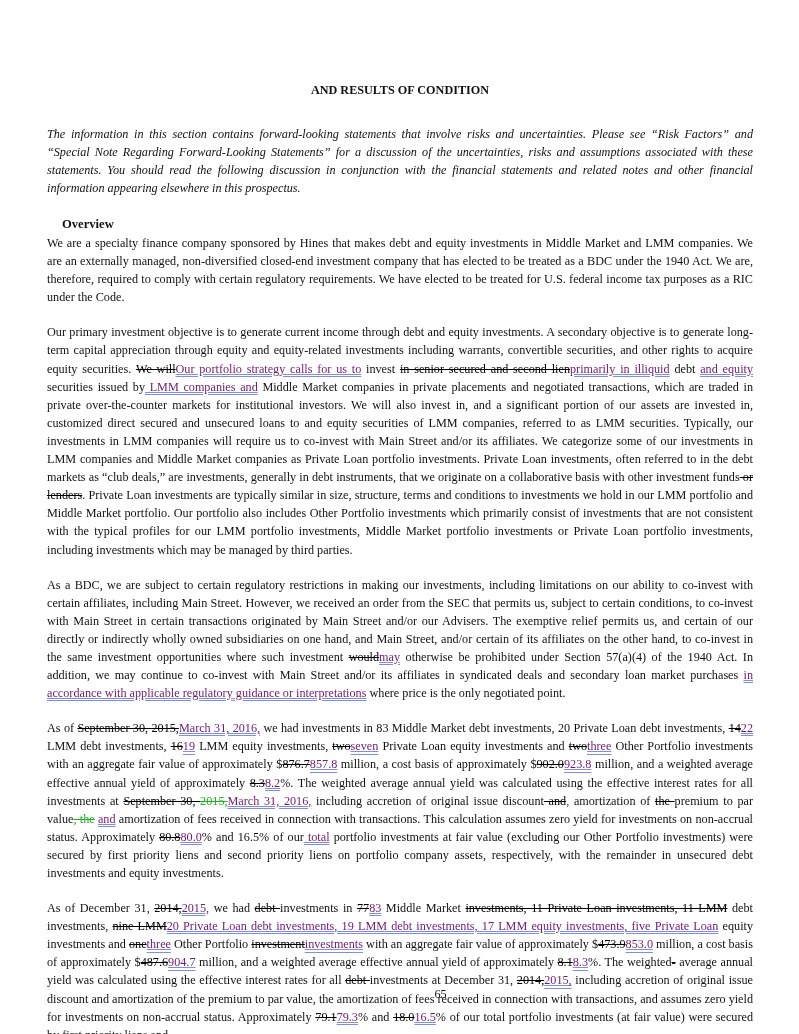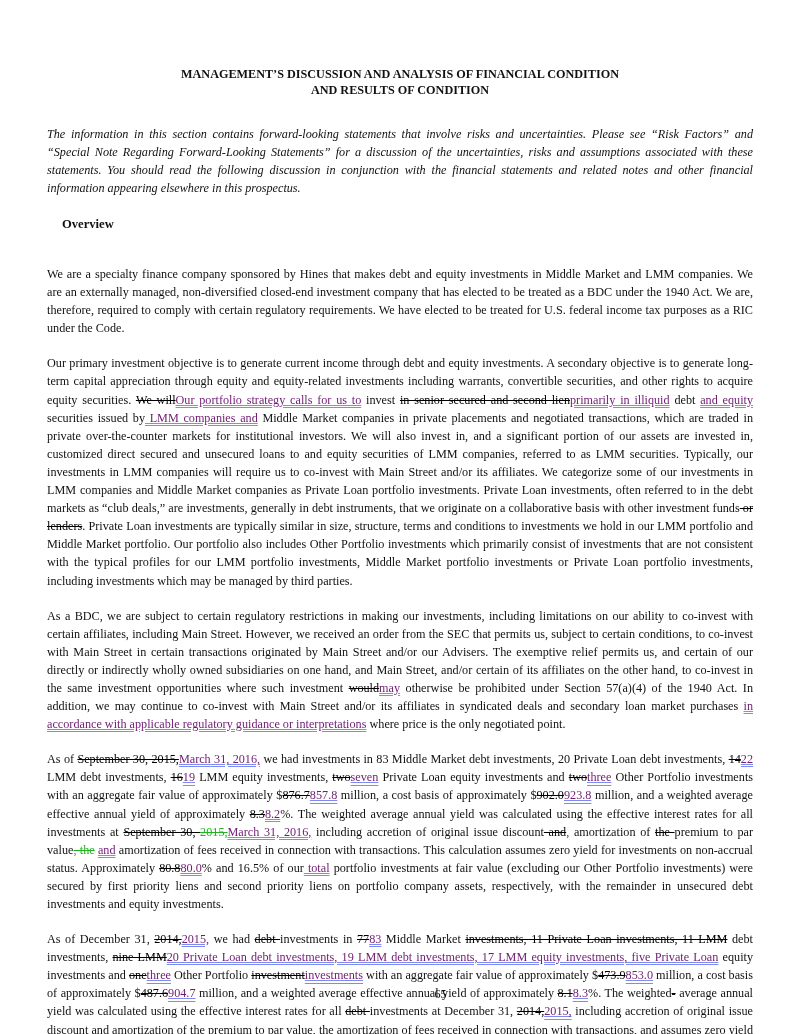--- a/index.html
+++ b/index.html
@@ -3,32 +3,32 @@
 <meta charset="utf-8">
 <style>
   html, body { margin: 0; padding: 0; background: #ffffff; }
   body { width: 799px; height: 1034px; position: relative; overflow: hidden;
          font-family: "Liberation Serif", serif; color: #111; }
   .page { position: absolute; left: 47px; top: 66px; width: 706px; }
   .title { text-align: center; font-weight: bold; font-size: 12.2px; line-height: 16px; margin: 0; }
   .intro { font-style: italic; font-size: 12.2px; line-height: 18px; text-align: justify; margin: 27px 0 0 0; }
   h2 { font-size: 12.6px; font-weight: bold; margin: 18px 0 0 15px; line-height: 18px; }
   p { font-size: 12.2px; line-height: 18.1px; text-align: justify; margin: 17px 0 0 0; }
-  p.first { margin-top: 32px; }
+  p.first { margin-top: 1px; }
   .del { color: #000000; text-decoration: line-through; }
   .delg { color: #1fb31f; text-decoration: line-through; }
   .ins { color: #701a75; text-decoration: underline; text-decoration-style: double; text-decoration-color: #7c8cf0; }
   .pagenum { position: absolute; left: 0; width: 799px; top: 987px; text-align: center; font-size: 12.2px; padding-left: 41px; }
 </style>
 </head>
 <body>
 
 <div class="page">
   <p class="title">
-    <span>MANAGEMENT’S DISCUSSION AND ANALYSIS OF FINANCIAL CONDITION</span><br>
+    <br>
     <span>AND RESULTS OF CONDITION</span>
   </p>
 
   <p class="intro">The information in this section contains forward-looking statements that involve risks and uncertainties. Please see “Risk Factors” and “Special Note Regarding Forward-Looking Statements” for a discussion of the uncertainties, risks and assumptions associated with these statements. You should read the following discussion in conjunction with the financial statements and related notes and other financial information appearing elsewhere in this prospectus.</p>
 
   <h2>Overview</h2>
 
   <p class="first">We are a specialty finance company sponsored by Hines that makes debt and equity investments in Middle Market and LMM companies. We are an externally managed, non-diversified closed-end investment company that has elected to be treated as a BDC under the 1940 Act. We are, therefore, required to comply with certain regulatory requirements. We have elected to be treated for U.S. federal income tax purposes as a RIC under the Code.</p>
 
   <p><span>Our primary investment objective is to generate current income through debt and equity investments. A secondary objective is to generate long-term capital appreciation through equity and equity-related investments including warrants, convertible securities, and other rights to acquire equity securities. </span><span class="del">We will</span><span class="ins">Our portfolio strategy calls for us to</span><span> invest </span><span class="del">in senior secured and second lien</span><span class="ins">primarily in illiquid</span><span> debt </span><span class="ins">and equity </span><span>securities issued by</span><span class="ins"> LMM companies and</span><span> Middle Market companies in private placements and negotiated transactions, which are traded in private over-the-counter markets for institutional investors. We will also invest in, and a significant portion of our assets are invested in, customized direct secured and unsecured loans to and equity securities of LMM companies, referred to as LMM securities. Typically, our investments in LMM companies will require us to co-invest with Main Street and/or its affiliates. We categorize some of our investments in LMM companies and Middle Market companies as Private Loan portfolio investments. Private Loan investments, often referred to in the debt markets as “club deals,” are investments, generally in debt instruments, that we originate on a collaborative basis with other investment funds</span><span class="del"> or lenders</span><span>. Private Loan investments are typically similar in size, structure, terms and conditions to investments we hold in our LMM portfolio and Middle Market portfolio. Our portfolio also includes Other Portfolio investments which primarily consist of investments that are not consistent with the typical profiles for our LMM portfolio investments, Middle Market portfolio investments or Private Loan portfolio investments, including investments which may be managed by third parties.</span></p>

